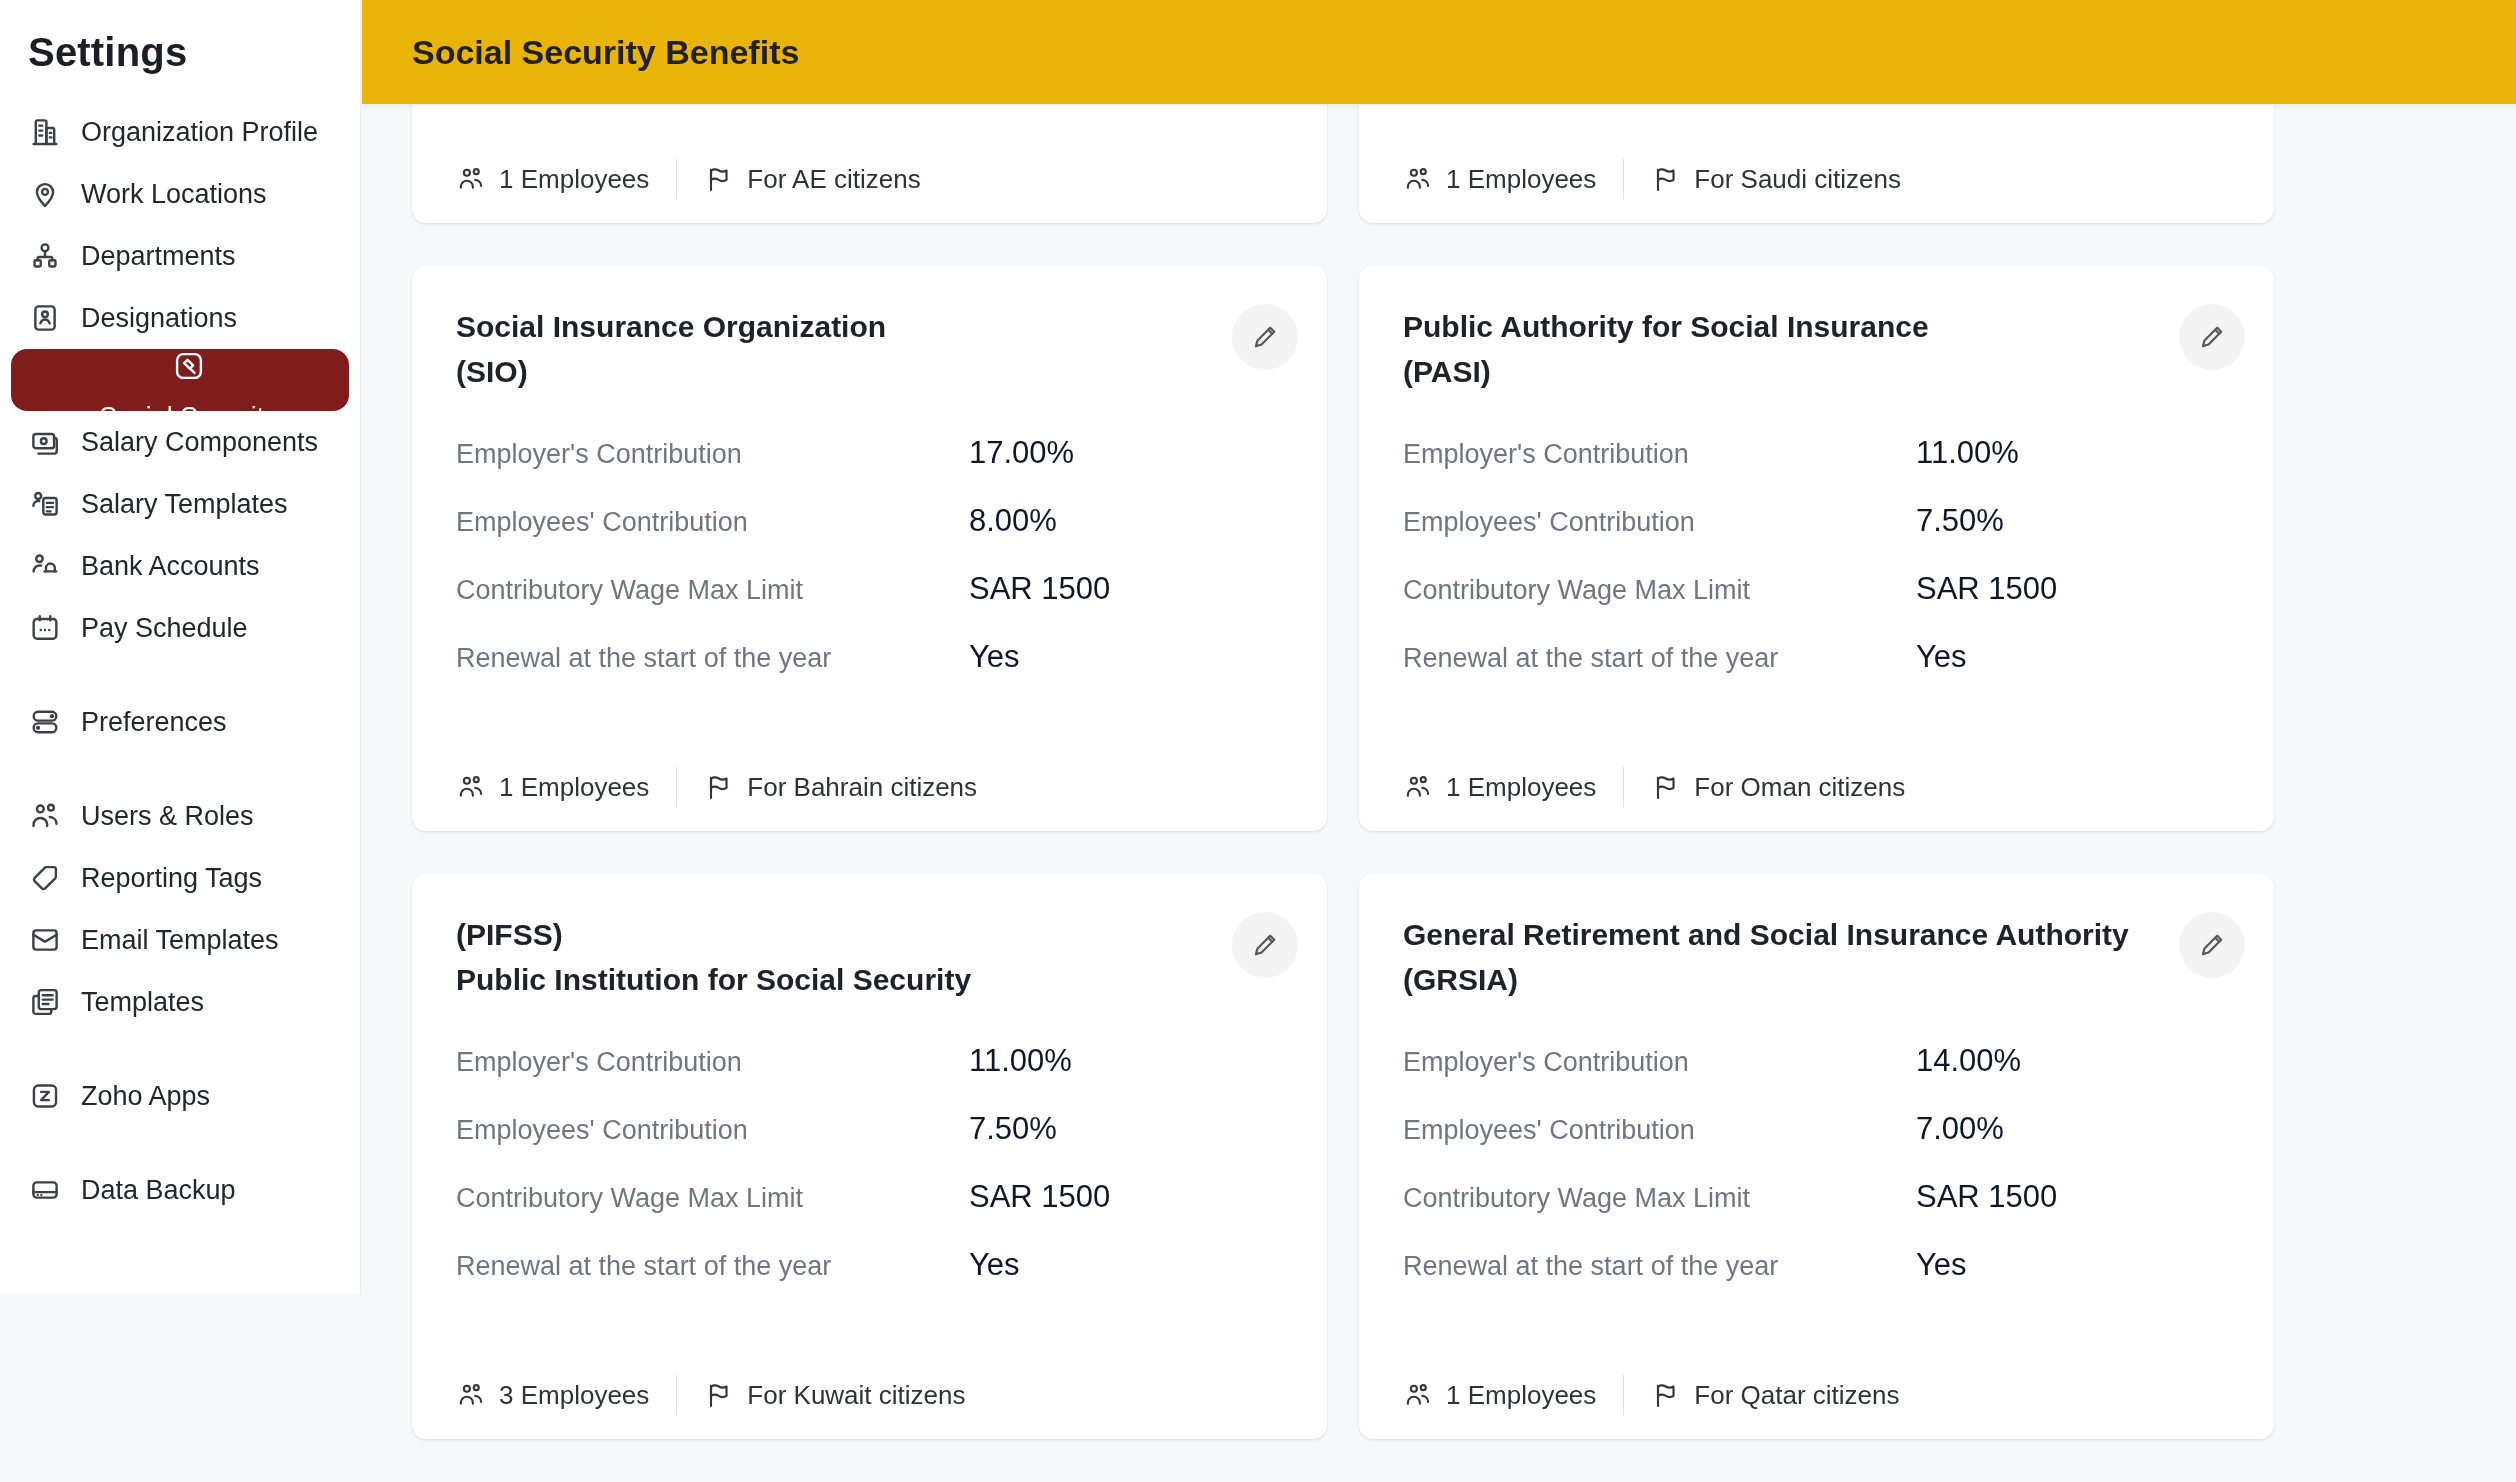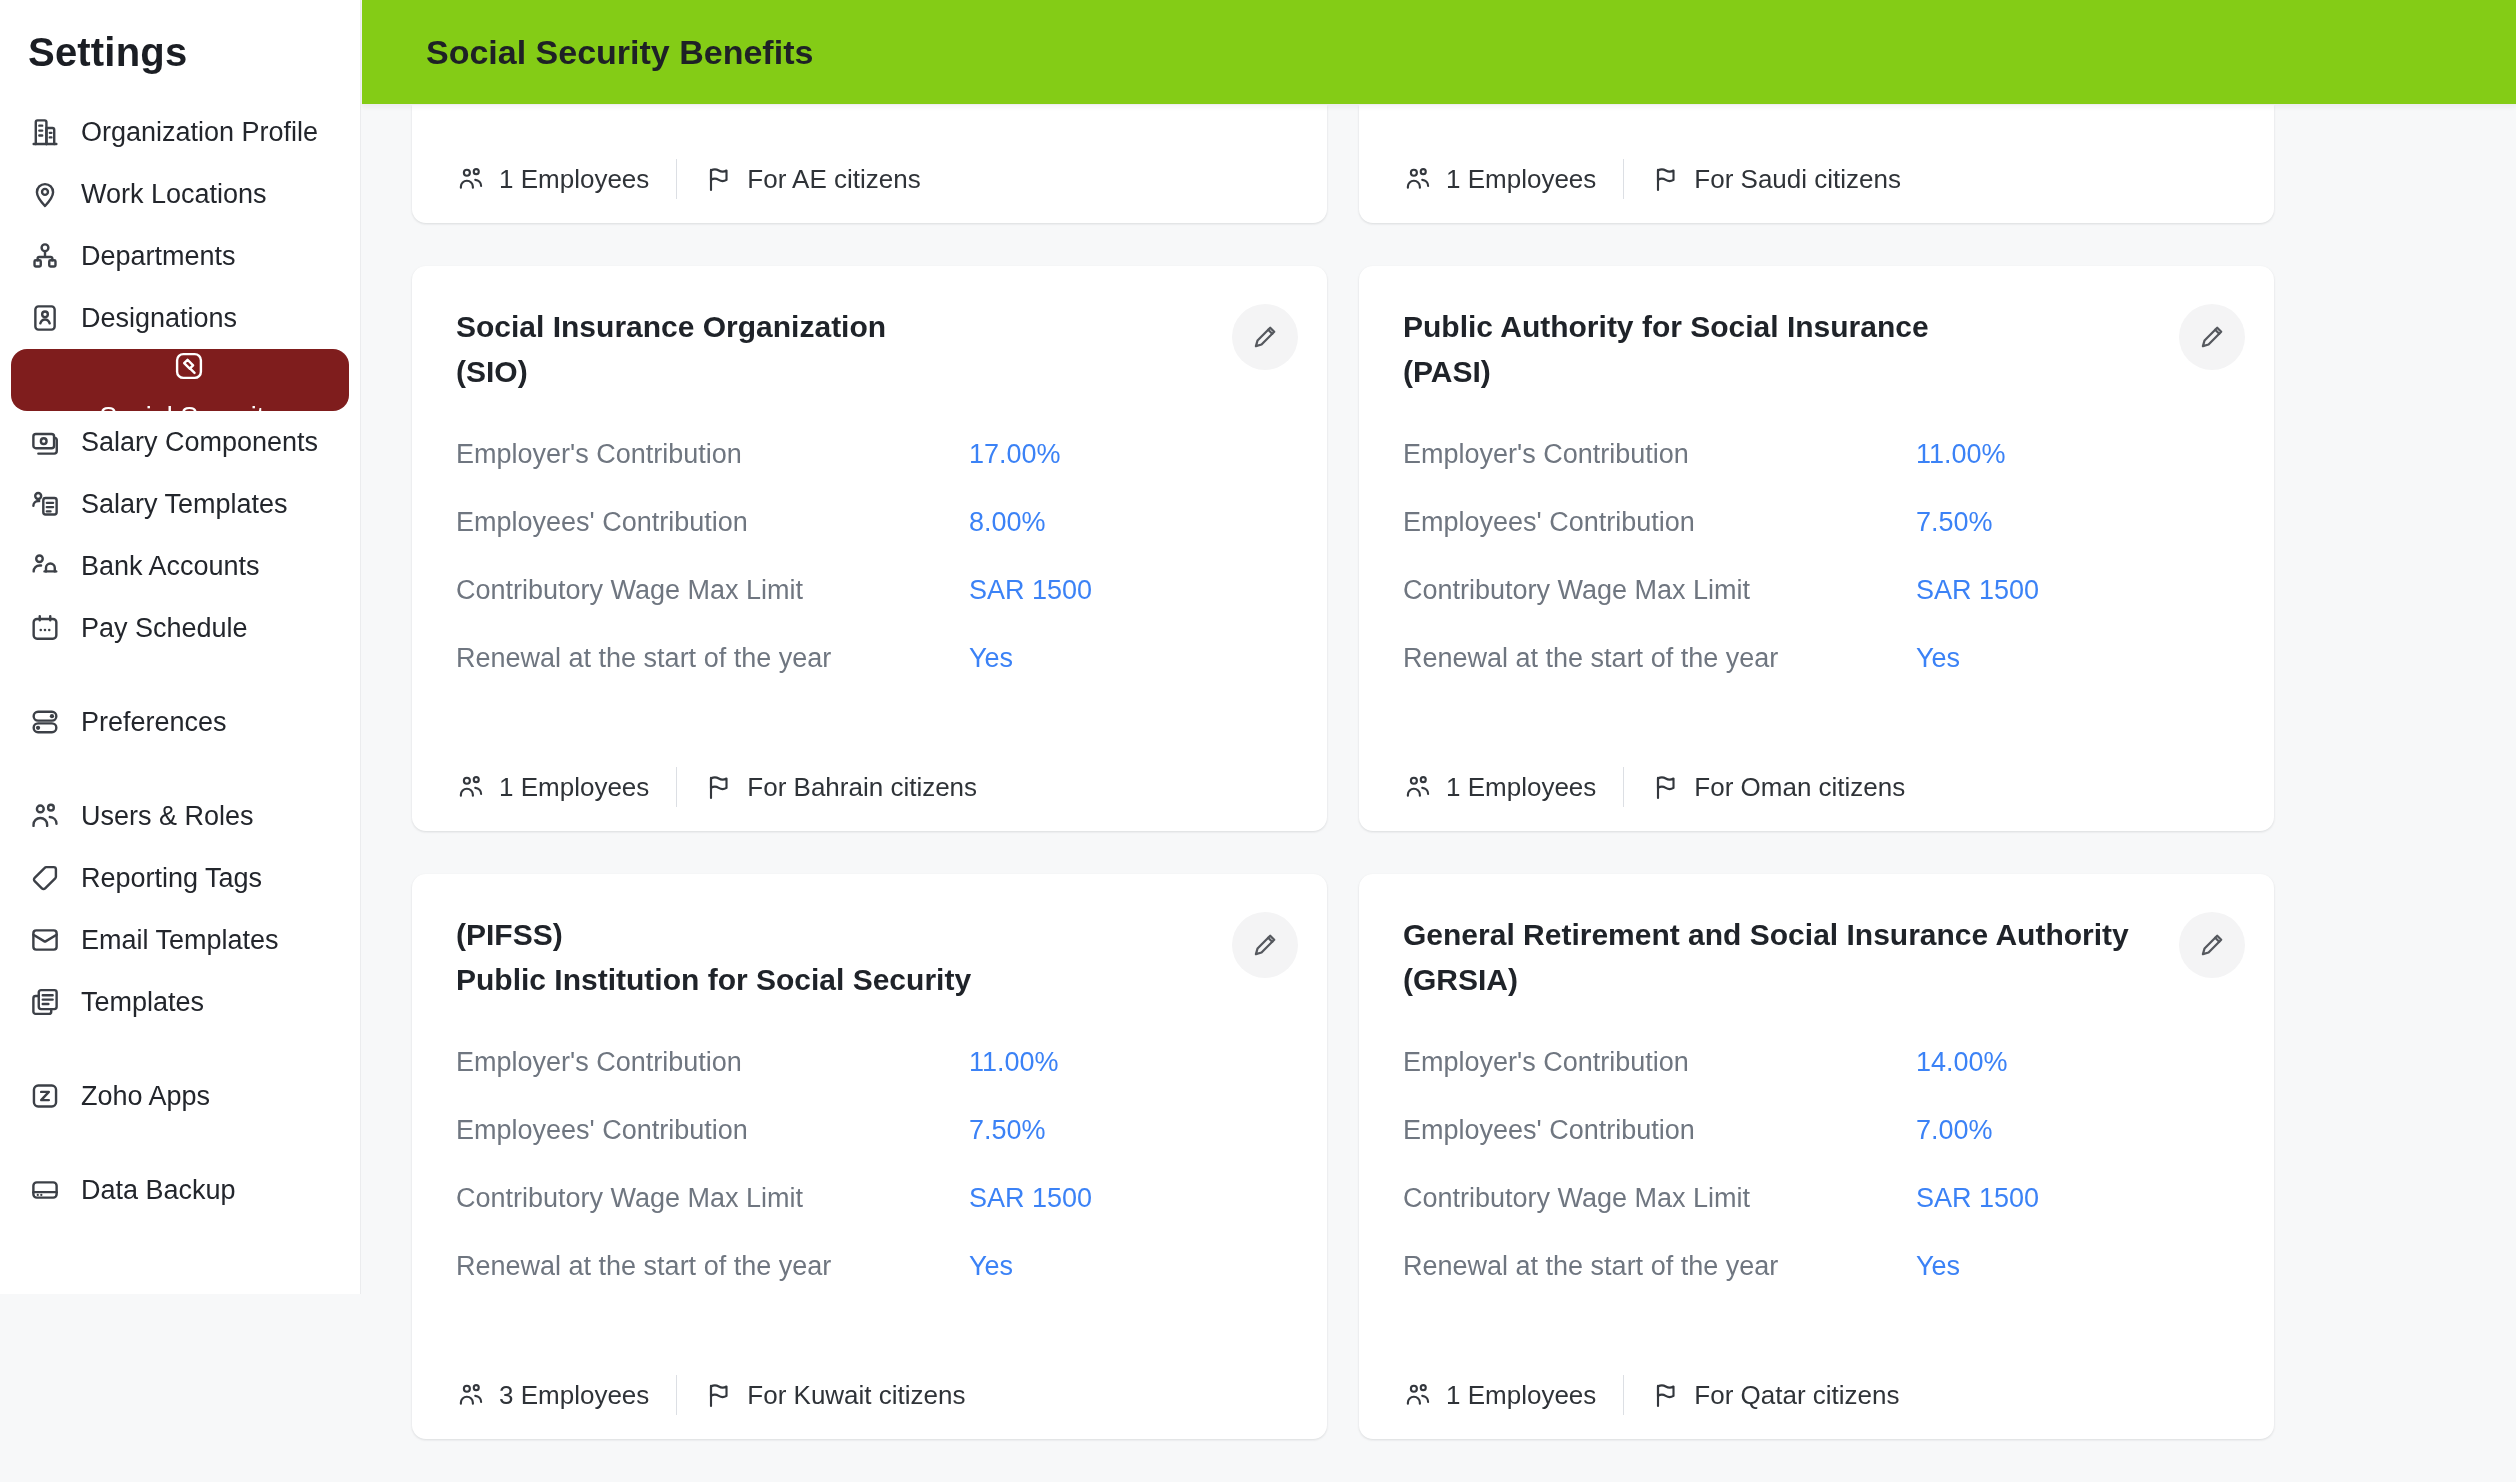--- a/index.html
+++ b/index.html
@@ -18,22 +18,22 @@
     padding-left:17px; margin-bottom:26px; letter-spacing:.2px; }
   .side-item { height:62px; display:flex; align-items:center; gap:19px;
     padding-left:17px; border-radius:16px; font-size:27px; color:#23262c; cursor:pointer; }
   .side-item svg { width:34px; height:34px; flex:0 0 34px; color:#3c4047; }
   .side-item.selected { background:#7f1d1d; color:#ffffff;flex-direction:column; }
   .side-item.selected svg { color:#ffffff; }
   .side-gap { margin-top:32px; }
 
   
   .main { position:absolute; left:362px; top:0; right:0; bottom:0; }
-  .header { height:105px; background:#84cc16; display:flex; align-items:center;
-    padding-left:64px; box-shadow:0 2px 5px rgba(30,35,45,.06);
+  .header { height:105px; background:#eab308; display:flex; align-items:center;
+    padding-left:50px; box-shadow:0 2px 5px rgba(30,35,45,.06);
     border-bottom:1px solid #ededef; position:relative; z-index:3; }
   .page-title { font-size:34px; font-weight:600; color:#1e2126; }
 
   
   .content { position:absolute; top:105px; left:0; right:0; bottom:0;
     background:#f7f8f9; padding-left:50px; overflow:hidden; }
   .grid { display:grid; grid-template-columns:915px 915px; column-gap:32px; row-gap:43px; }
 
   .card { background:#ffffff; border-radius:14px; width:915px;
     box-shadow:0 1px 3px rgba(25,30,40,.08), 0 1px 2px rgba(25,30,40,.05);
@@ -46,21 +46,21 @@
   .card-title span { display:block; }
 
   .edit-btn { position:absolute; top:38px; right:29px; width:66px; height:66px;
     border-radius:50%; background:#f4f4f5; border:none; cursor:pointer;
     display:flex; align-items:center; justify-content:center; color:#55585e; }
   .edit-btn svg { width:32px; height:32px; }
 
   .fields { margin-top:20px; display:flex; flex-direction:column; }
   .field { display:flex; align-items:baseline; line-height:34px; padding:11px 0; }
   .field-label { width:513px; flex:0 0 513px; font-size:27px; color:#6f7680;margin-top:12px; }
-  .field-value { font-size:27px; color:#3b82f6; }
+  .field-value { font-size:31px; color:#0f172a; }
 
   .card-footer { margin-top:auto; margin-bottom:24px; display:flex;
     align-items:center; font-size:26px; color:#2f3338; }
   .card-footer svg { width:30px; height:30px; color:#33373d; }
   .foot-ic { margin-right:13px; display:flex; }
   .foot-div { width:1px; height:40px; background:#dcdfe4; margin:0 27px; }
 </style>
 </head>
 <body>
 

